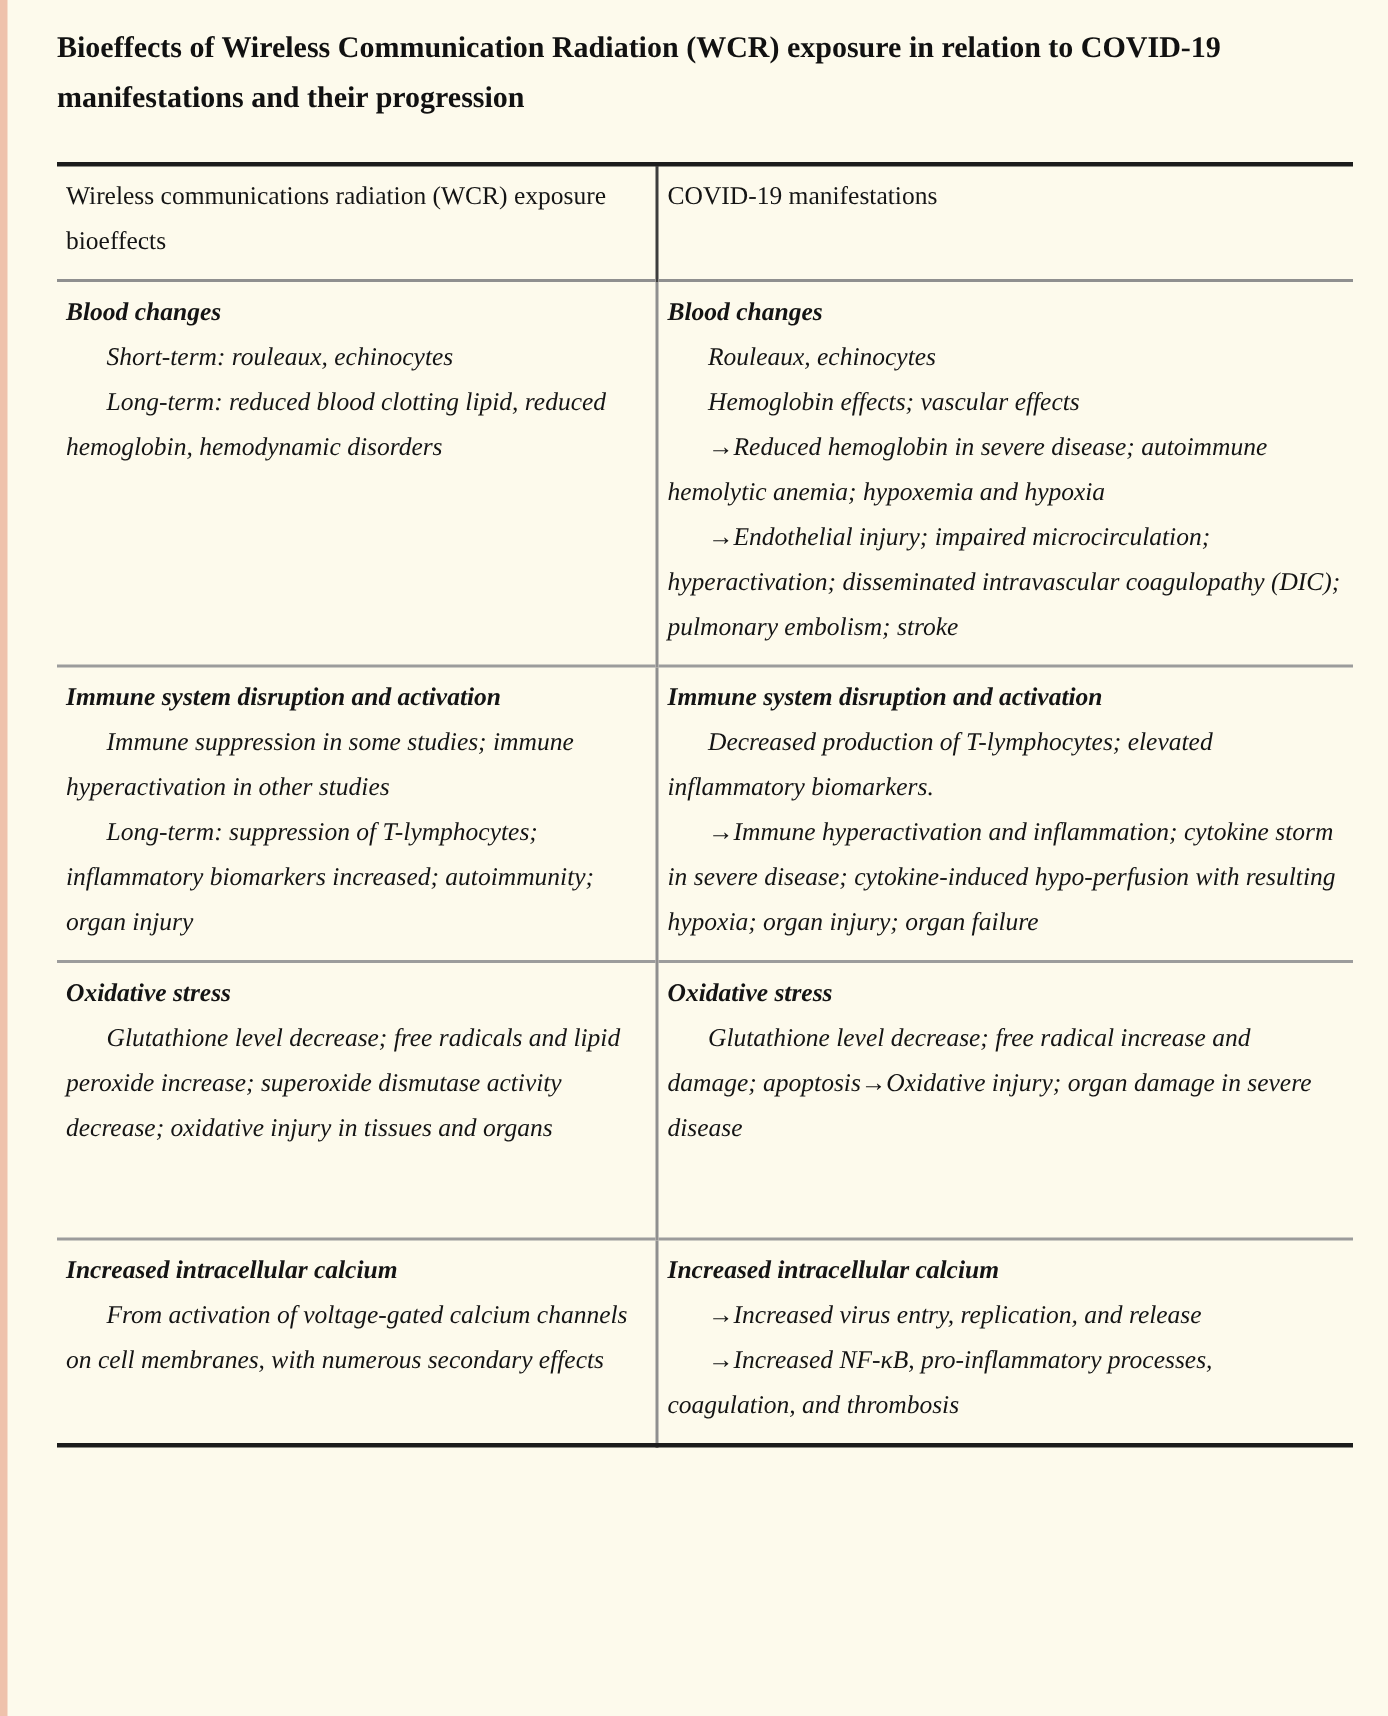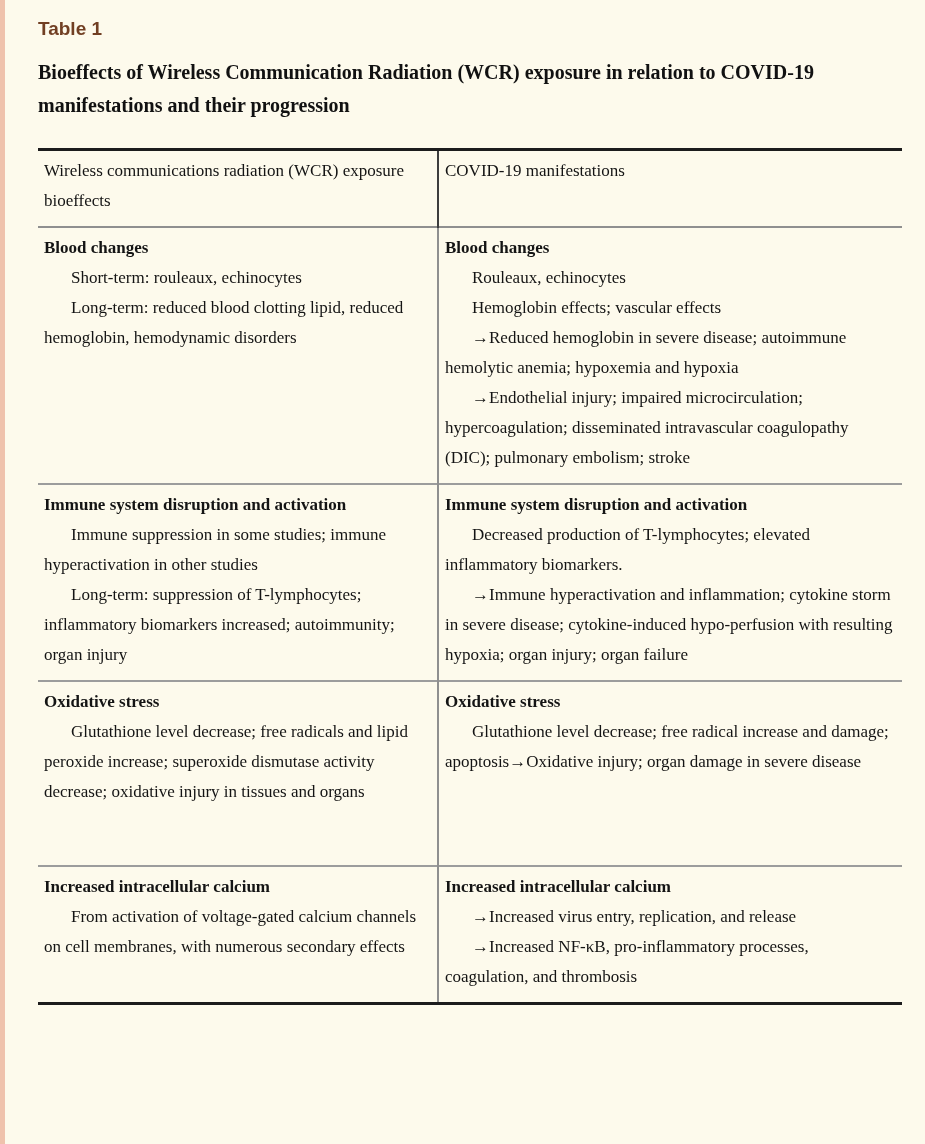--- a/index.html
+++ b/index.html
@@ -47,36 +47,35 @@
     vertical-align: top;
     text-align: left;
     padding: 5px 6px 10px 6px;
     font-size: 17px;
     line-height: 30px;
   }
   thead tr { border-bottom: 2px solid #8f8f8f; height: 71px; }
   thead th { font-weight: normal; }
   thead th:first-child { border-right: 2px solid #3d3d3d; }
   tbody td:first-child { border-right: 2px solid #8f8f8f; }
-  tbody tr { border-bottom: 2px solid #9c9c9c; }
+  tbody tr { border-bottom: 2px solid #9c9c9c; font-style: italic; }
   tbody tr:last-child { border-bottom: 3px solid #1c1c1c; }
   tbody tr:nth-child(1) { height: 247px; }
   tbody tr:nth-child(2) { height: 130px; }
   tbody tr:nth-child(3) { height: 185px; }
   tbody tr:nth-child(4) { height: 129px; }
   tbody tr:nth-child(5) { height: 123px; }
   .cell-heading { font-weight: bold; }
   td p { margin: 0; text-indent: 27px; }
 </style>
 </head>
 <body>
 
 <div class="page">
 
-  <div class="table-label">Table 1</div>
 
   <h1 class="title">Bioeffects of Wireless Communication Radiation (WCR) exposure in relation to COVID-19 manifestations and their progression</h1>
 
   <table class="data-table">
     <colgroup>
       <col class="c1">
       <col class="c2">
     </colgroup>
     <thead>
       <tr>
@@ -89,21 +88,21 @@
           <td>
             <div class="cell-heading">Blood changes</div>
             <p>Short-term: rouleaux, echinocytes</p>
             <p>Long-term: reduced blood clotting lipid, reduced hemoglobin, hemodynamic disorders</p>
           </td>
           <td>
             <div class="cell-heading">Blood changes</div>
             <p>Rouleaux, echinocytes</p>
             <p>Hemoglobin effects; vascular effects</p>
             <p>→Reduced hemoglobin in severe disease; autoimmune hemolytic anemia; hypoxemia and hypoxia</p>
-            <p>→Endothelial injury; impaired microcirculation; hypercoagulation; disseminated intravascular coagulopathy (DIC); pulmonary embolism; stroke</p>
+            <p>→Endothelial injury; impaired microcirculation; hyperactivation; disseminated intravascular coagulopathy (DIC); pulmonary embolism; stroke</p>
           </td>
         </tr>
         <tr>
           <td>
             <div class="cell-heading">Immune system disruption and activation</div>
             <p>Immune suppression in some studies; immune hyperactivation in other studies</p>
             <p>Long-term: suppression of T-lymphocytes; inflammatory biomarkers increased; autoimmunity; organ injury</p>
           </td>
           <td>
             <div class="cell-heading">Immune system disruption and activation</div>

